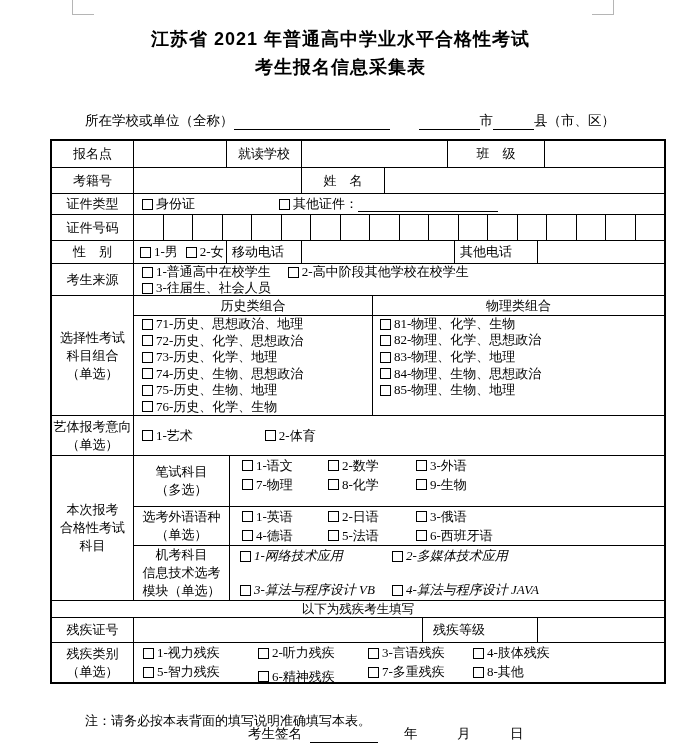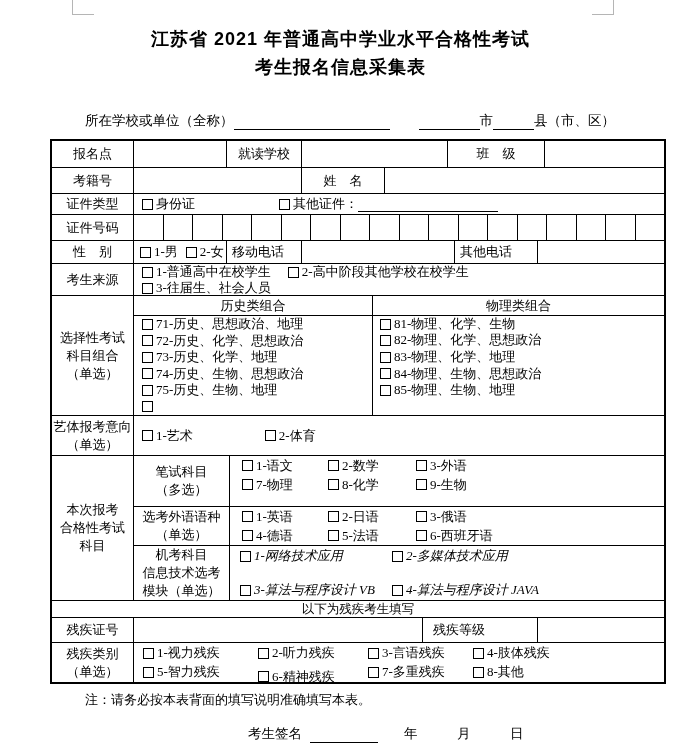--- a/index.html
+++ b/index.html
@@ -23,21 +23,21 @@
   .lab{display:flex;flex-direction:column;align-items:center;justify-content:center;text-align:center;}
   .mid{display:flex;align-items:center;}
   .cb{display:inline-block;width:9px;height:9px;border:1px solid #000;margin-right:3px;flex:0 0 auto;}
   .opt{display:inline-flex;align-items:center;white-space:nowrap;}
   .optline{display:flex;align-items:center;}
   .idboxes{flex:1;display:flex;}
   .idbox{flex:1;border-left:1px solid #000;box-sizing:border-box;}
   .subcol{display:flex;flex-direction:column;flex:1;}
   .subrow{display:flex;border-top:1px solid #000;box-sizing:border-box;}
   .subcol > .subrow:first-child{border-top:none;}
-  .note{position:absolute;left:85px;top:691px;font-size:13px;}
+  .note{position:absolute;left:85px;top:712px;font-size:13px;}
   .sig{position:absolute;left:0;top:725px;width:681px;font-size:13.5px;}
   .sig span{position:absolute;white-space:nowrap;}
 </style>
 </head>
 <body>
 
 <div class="page">
 
   <div class="crop crop-tl"></div>
   <div class="crop crop-tr"></div>
@@ -185,20 +185,21 @@
               </div>
             <div class="optline" style="height:16.5px;">
                 <span class="opt">
                   <span class="cb"></span>
                   <span>75-历史、生物、地理</span>
                 </span>
               </div>
             <div class="optline" style="height:16.5px;">
                 <span class="opt">
                   <span class="cb"></span>
+                  <span>76-历史、化学、生物</span>
                 </span>
               </div>
           </div>
           <div class="cell" style="flex:1;padding-left:7px;">
             <div class="optline" style="height:16.5px;">
                 <span class="opt">
                   <span class="cb"></span>
                   <span>81-物理、化学、生物</span>
                 </span>
               </div>

